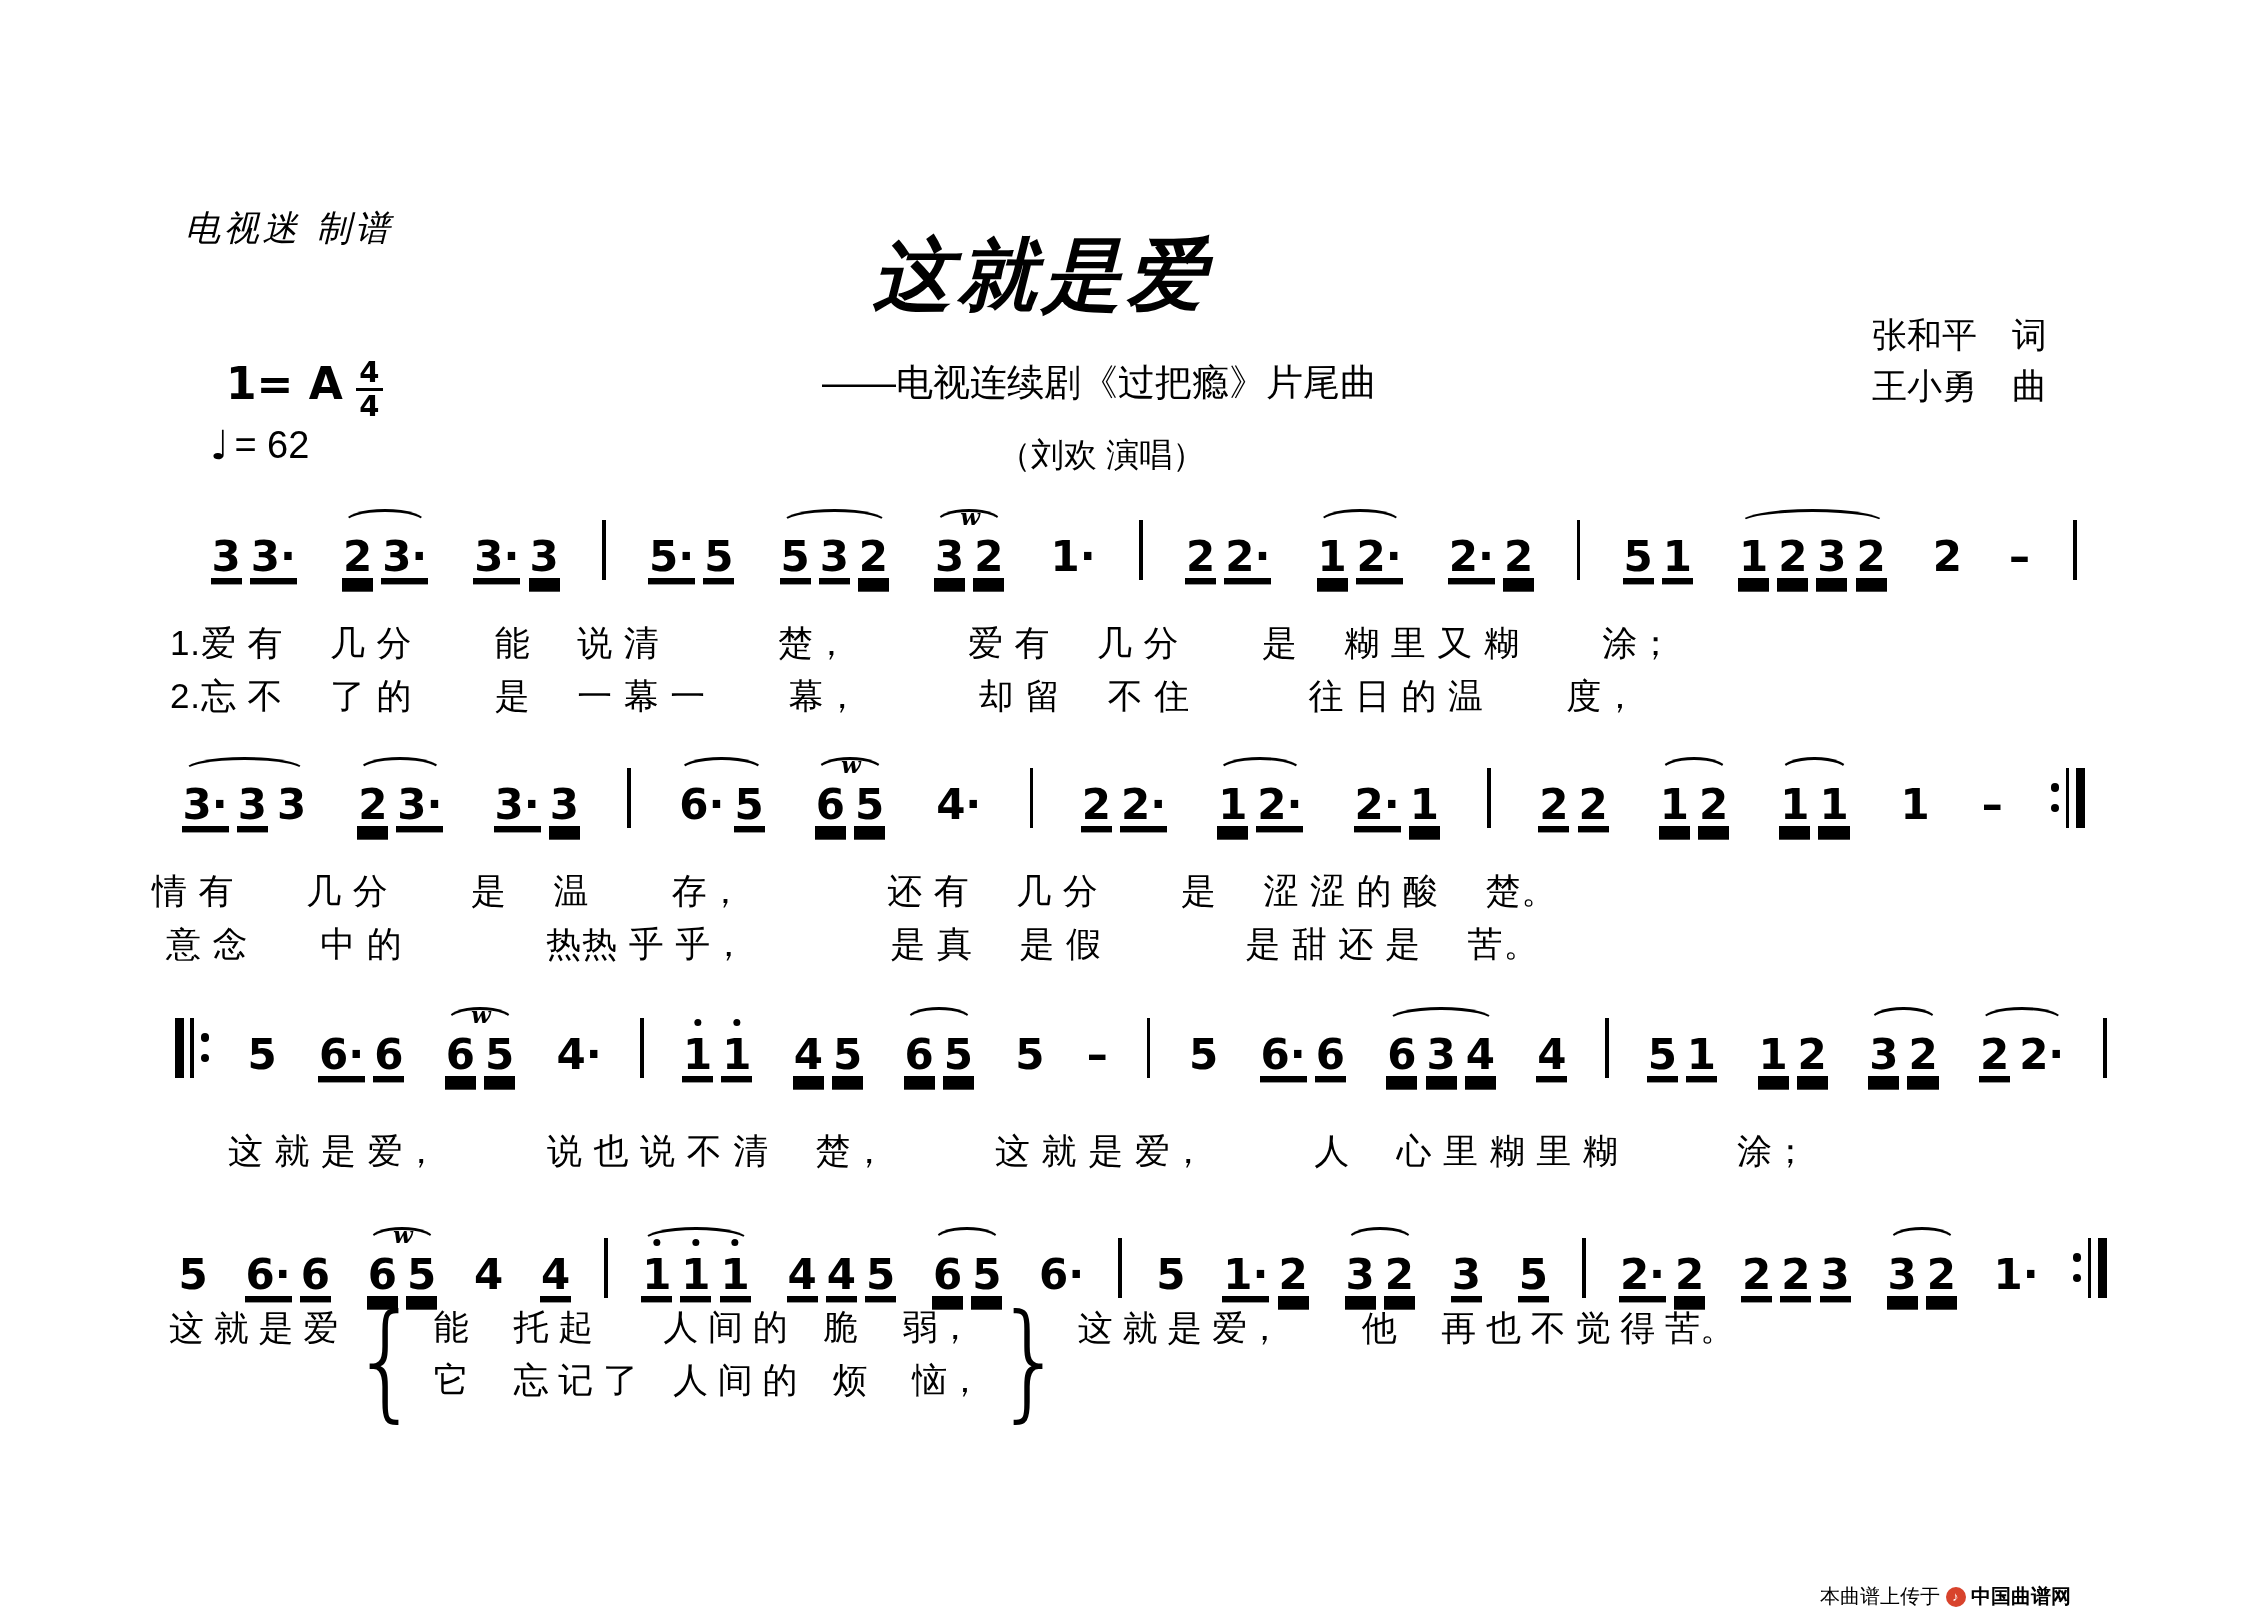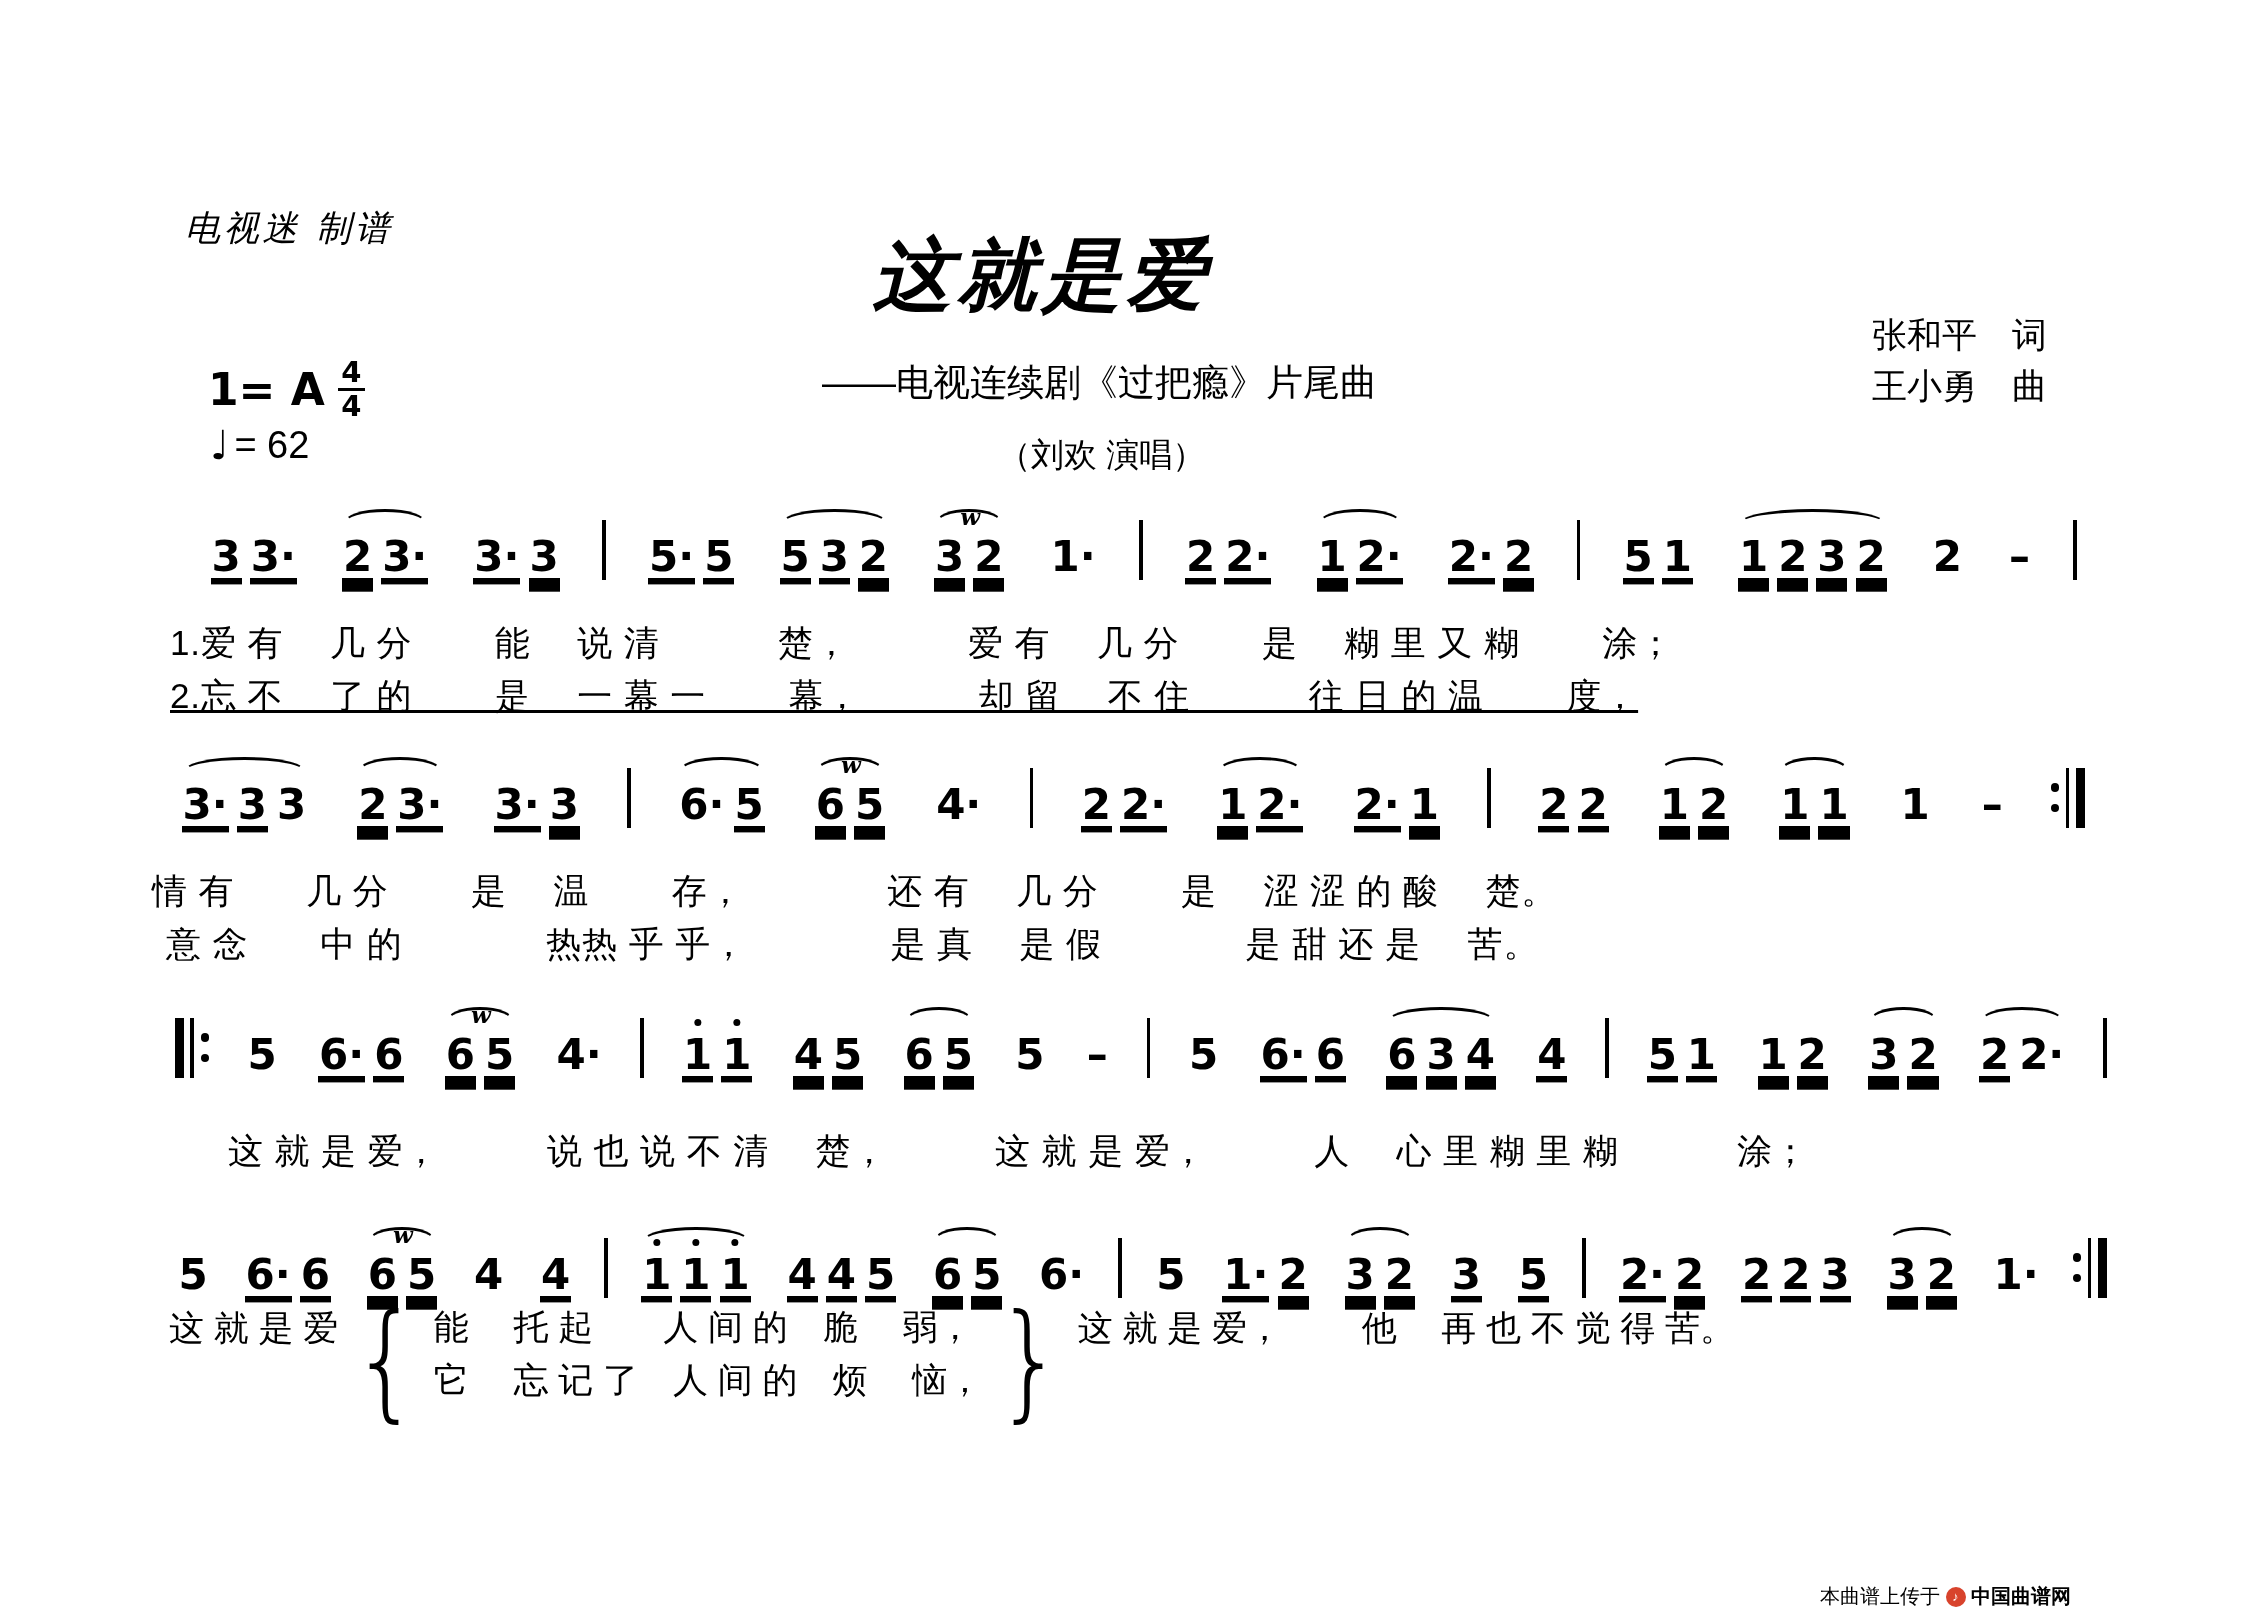--- a/index.html
+++ b/index.html
@@ -6,21 +6,21 @@
   #page{position:relative;width:2266px;height:1619px;background:#fff;overflow:hidden;
         font-family:"Liberation Sans",sans-serif;color:#000;}
   .abs{position:absolute;}
   
   #arranger{left:185px;top:205px;font:italic 35px "DejaVu Serif",serif;letter-spacing:3.7px;}
   #title{left:873px;top:203px;font:bold italic 79px "DejaVu Serif",serif;letter-spacing:5.5px;margin-top:20px;}
   #subtitle{left:822px;top:358px;font:37px "Liberation Sans",sans-serif;}
   #credits{left:1855px;top:309px;width:192px;text-align:right;font:35px "Liberation Sans",sans-serif;line-height:51px;}
   #performer{left:998px;top:433px;font:33px "Liberation Sans",sans-serif;}
   
-  #keyline{left:208px;top:358px;font:bold 44px "DejaVu Sans",sans-serif;display:flex;align-items:center;gap:12.8px;}
+  #keyline{left:226px;top:358px;font:bold 44px "DejaVu Sans",sans-serif;display:flex;align-items:flex-start;gap:12.8px;}
   .frac{display:inline-flex;flex-direction:column;align-items:center;font:bold 29px "DejaVu Sans",sans-serif;line-height:1.02;}
   .frac .top{border-bottom:3.7px solid #000;padding:0 3.7px 0.9px;}
   .frac .bot{padding:0.9px 3.7px 0;}
   #tempoline{left:210px;top:422px;font:38px "Liberation Sans",sans-serif;display:flex;align-items:center;gap:5.5px;}
   #tempoline .qnote{font-family:"DejaVu Sans",sans-serif;font-size:40px;}
   
   .noteline{position:absolute;display:flex;align-items:flex-end;justify-content:space-between;}
   .grp{position:relative;display:flex;align-items:flex-end;gap:8.2px;padding:33px 2.7px 18.3px;}
   .grp.slur::before{content:"";position:absolute;left:3.7px;right:3.7px;top:5.5px;height:24px;
      border:2.7px solid transparent;border-top:3.7px solid #000;border-radius:50%;}
@@ -146,21 +146,21 @@
         <span class="tok u0">2</span>
       </span>
       <span class="grp">
         <span class="tok u0">–</span>
       </span>
       <span class="barwrap">
         <span class="bl thin"></span>
       </span>
     </div>
   <div class="lyr" style="left:170px;top:620px;">1.爱 有　 几 分　　 能　 说 清　　　 楚，　　　 爱 有　 几 分　　 是　 糊 里 又 糊　　 涂；</div>
-  <div class="lyr" style="left:170px;top:673px;text-decoration:underline;">2.忘 不　 了 的　　 是　 一 幕 一　　 幕，　　　 却 留　 不 住　　　 往 日 的 温　　 度，</div>
+  <div class="lyr" style="left:170px;top:673px;">2.忘 不　 了 的　　 是　 一 幕 一　　 幕，　　　 却 留　 不 住　　　 往 日 的 温　　 度，</div>
 
   <div class="noteline" style="left:179px;top:751px;width:1906px;">
       <span class="grp slur">
         <span class="tok u1">3·</span>
         <span class="tok u1">3</span>
         <span class="tok u0">3</span>
       </span>
       <span class="grp slur">
         <span class="tok u2">2</span>
         <span class="tok u1">3·</span>

